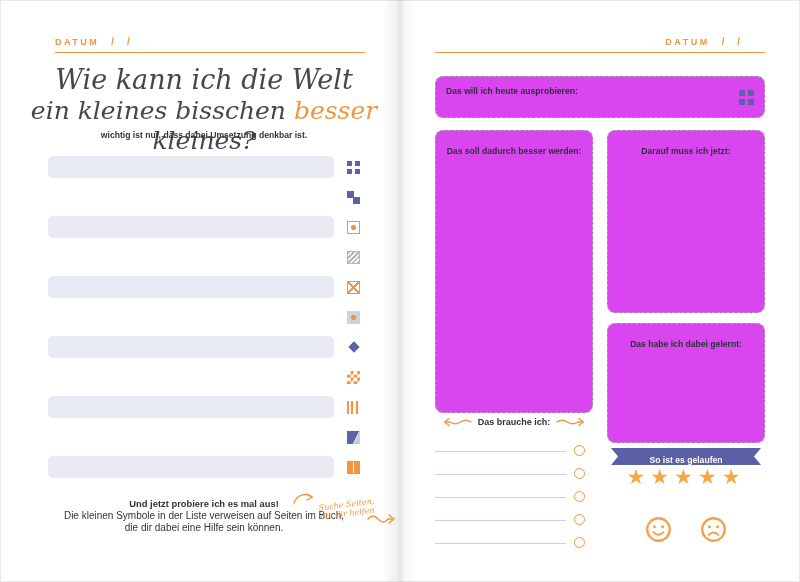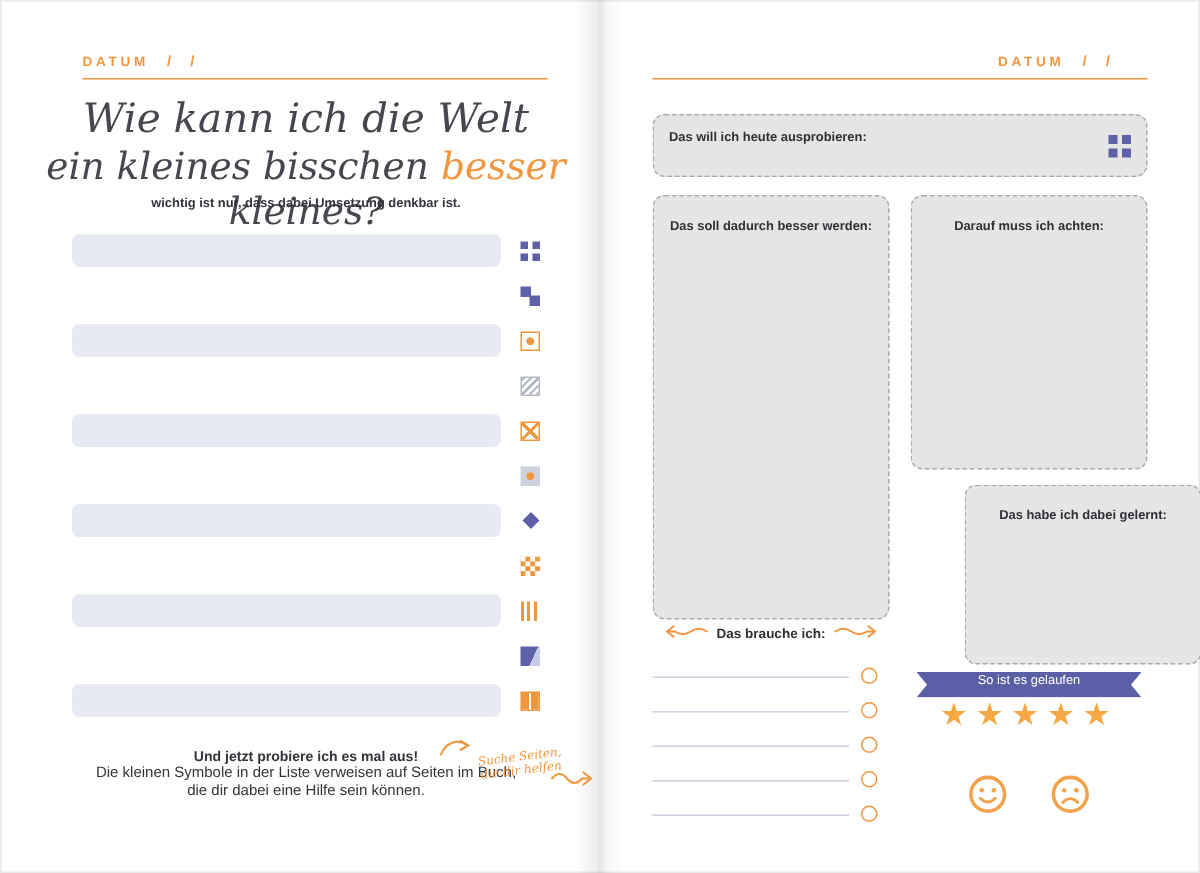--- a/index.html
+++ b/index.html
@@ -63,38 +63,38 @@
     background:linear-gradient(45deg,transparent calc(50% - 1px),var(--orange) calc(50% - 1px) calc(50% + 1px),transparent calc(50% + 1px)),
                linear-gradient(-45deg,transparent calc(50% - 1px),var(--orange) calc(50% - 1px) calc(50% + 1px),transparent calc(50% + 1px));}
   .ic-dot-gray-square{background:radial-gradient(circle,var(--orange) 2.3px,transparent 2.9px),#ced2dd;}
   .ic-diamond-square::before{content:"";position:absolute;inset:2.5px;background:var(--purple);transform:rotate(45deg);}
   .ic-checkerboard{background:conic-gradient(var(--orange) 0deg 90deg,transparent 90deg 180deg,var(--orange) 180deg 270deg,transparent 270deg 360deg);background-size:6.5px 6.5px;}
   .ic-barcode-square{background:repeating-linear-gradient(90deg,var(--orange) 0 2px,transparent 2px 4.5px);}
   .ic-half-square{background:linear-gradient(115deg,var(--purple) 0 62%,#c7cbe6 62%);}
   .ic-split-square{border:1.5px solid var(--orange);background:linear-gradient(90deg,var(--orange) 0 44%,transparent 44% 56%,var(--orange) 56% 100%);}
 
   
-  .dashed{border:1px dashed var(--dash);border-radius:8px;position:absolute;background:#e5e5e5;}
+  .dashed{border:1px dashed var(--dash);border-radius:8px;position:absolute;background:#d946ef;}
   .box-label{font-size:8.6px;font-weight:bold;color:#2f2f36;}
   .try-box{left:435px;top:76px;width:330px;height:42px;}
   .try-box .box-label{position:absolute;left:10px;top:9px;}
   .try-box .sym{position:absolute;right:10px;top:13px;}
   .better-box{left:435px;top:130px;width:158px;height:283px;text-align:center;padding-top:9px;}
   .attention-box{left:607px;top:130px;width:158px;height:183px;text-align:center;padding-top:9px;}
-  .learned-box{left:607px;top:323px;width:158px;height:120px;text-align:center;padding-top:9px;margin-left:36px;}
+  .learned-box{left:607px;top:323px;width:158px;height:120px;text-align:center;padding-top:9px;}
 
   .need-row{position:absolute;left:433px;top:413px;width:162px;display:flex;align-items:center;justify-content:center;gap:6px;}
   .need-row .box-label{font-size:9px;}
   #need-lines{position:absolute;left:435px;top:433px;width:150px;}
   .nline{height:23px;display:flex;align-items:flex-end;}
   .nrule{flex:1;height:1px;background:var(--ruleline);margin:0 8px 4px 0;}
   .circ{width:11px;height:11px;border:1.6px solid var(--orange);border-radius:50%;background:#fff;}
 
-  .ribbon{position:absolute;background:var(--ribbon);color:#fff;font-size:8.6px;font-weight:normal;
-          height:17px;display:flex;align-items:flex-start;justify-content:center;
+  .ribbon{position:absolute;background:var(--ribbon);color:#fff;font-size:8.6px;font-weight:bold;
+          height:17px;display:flex;align-items:flex-end;justify-content:center;
           clip-path:polygon(0 0,100% 0,calc(100% - 7px) 50%,100% 100%,0 100%,7px 50%);}
   .ribbon.rate{left:611px;top:448px;width:150px;}
   .ribbon.again{left:601px;top:494px;width:170px;}
   #stars{position:absolute;left:607px;top:464px;width:158px;text-align:center;color:var(--star);
          font-size:21px;letter-spacing:5px;line-height:26px;}
   .faces{position:absolute;left:607px;top:516px;width:158px;display:flex;justify-content:center;gap:28px;}
   .arrow-svg,.scribble1 svg,.scribble2 svg{display:block;}
 </style>
 </head>
 <body>
@@ -194,21 +194,21 @@
   <div class="dashed try-box">
     <span class="box-label">Das will ich heute ausprobieren:</span>
     <span class="sym big ic-corner-squares"></span>
   </div>
 
   <div class="dashed better-box">
     <span class="box-label">Das soll dadurch besser werden:</span>
   </div>
 
   <div class="dashed attention-box">
-    <span class="box-label">Darauf muss ich achten:</span>
+    <span class="box-label">Darauf muss ich jetzt:</span>
   </div>
 
   <div class="dashed learned-box">
     <span class="box-label">Das habe ich dabei gelernt:</span>
   </div>
 
   <div class="need-row">
     <span class="arrow-svg">
       <svg width="30" height="10" viewBox="0 0 34 10">
           <path d="M33 5 Q27 1 21 5 T9 5 H4" fill="none" stroke="#f0963f" stroke-width="1.5" stroke-linecap="round"></path>

